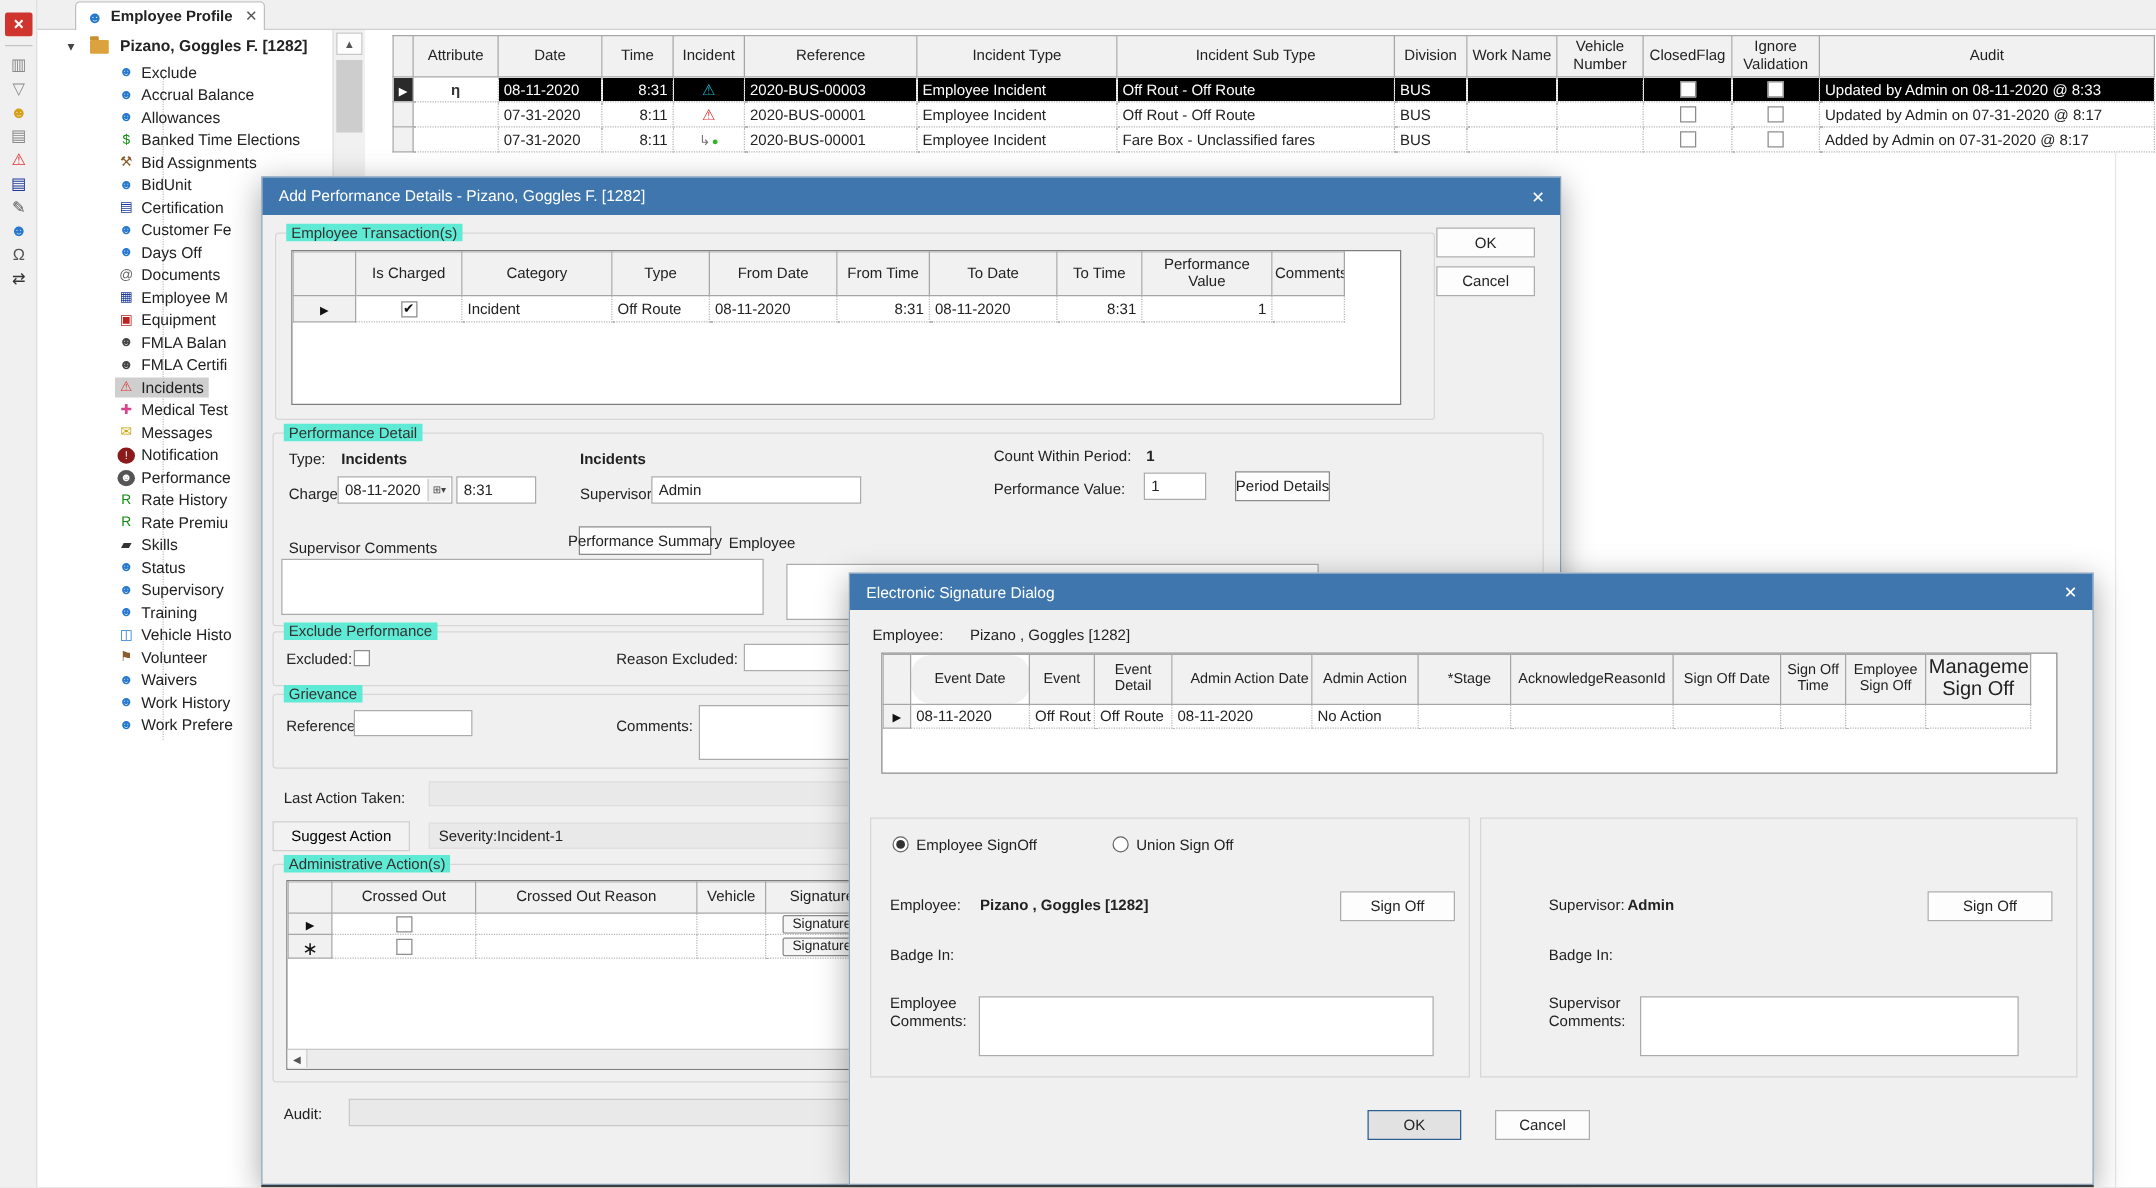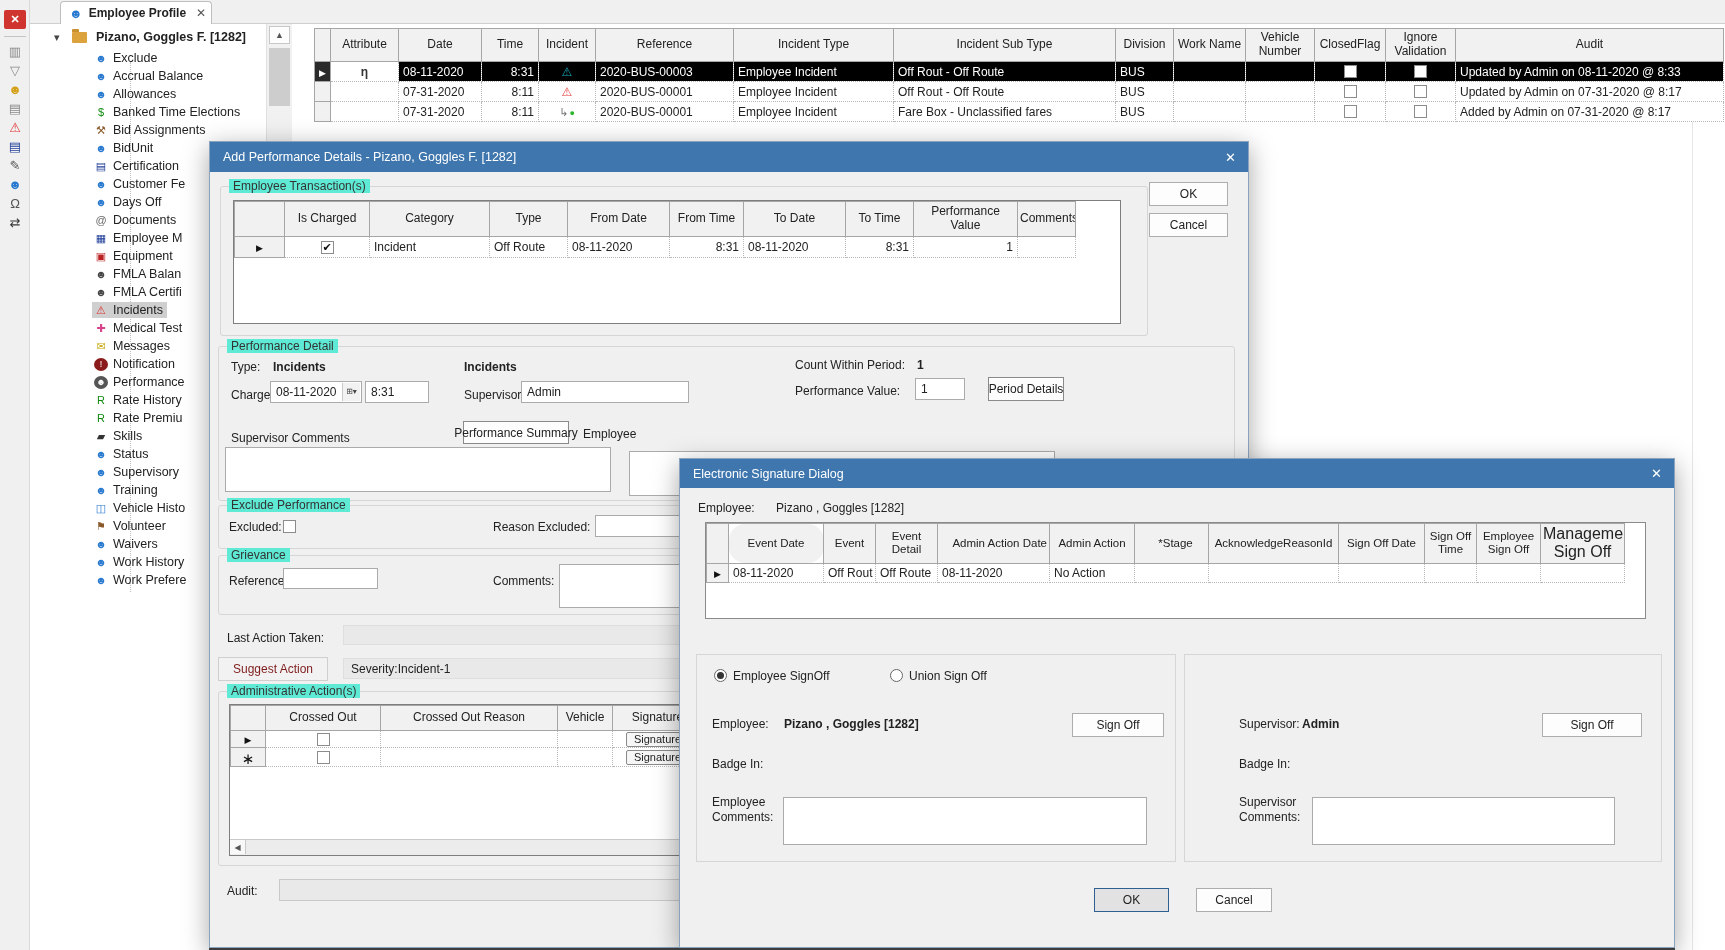--- a/index.html
+++ b/index.html
@@ -74,21 +74,21 @@
         display:flex;align-items:center;padding:0 13px;box-sizing:border-box;}
   .tbar-title{font-size:12.5px;}
   .tclose{position:absolute;right:12px;top:0;bottom:0;display:flex;align-items:center;font-size:13px;color:#fff;}
   .group{position:absolute;border:1px solid #d6d6d6;border-radius:3px;box-sizing:border-box;}
   .glabel{position:absolute;top:-8px;left:8px;background:#5eead4;padding:0 4px;font-size:12px;color:#333;white-space:nowrap;}
   .lbl{position:absolute;font-size:12px;color:#222;white-space:nowrap;}
   .b{font-weight:bold;}
   .btn{position:absolute;display:flex;align-items:center;justify-content:center;font-size:12px;
        background:#fdfdfd;border:1px solid #adadad;color:#222;box-sizing:border-box;white-space:nowrap;}
   .btn.default{border:1px solid #2d5f92;background:#e2e2e2;}
-  .btn.dim{color:#7f1d1d;border-color:#cfcfcf;background:#f2f2f2;}
+  .btn.dim{color:#000000;border-color:#cfcfcf;background:#f2f2f2;}
   .field{position:absolute;background:#fff;border:1px solid #ababab;font-size:12px;padding:0 5px;
          box-sizing:border-box;font-family:"Liberation Sans",sans-serif;color:#222;}
   textarea.field{resize:none;padding:2px 4px;}
   .grayfield{position:absolute;background:#e9e9e9;border:1px solid #dedede;box-sizing:border-box;
              font-size:12px;display:flex;align-items:center;padding:0 7px;}
   .gridbox{position:absolute;background:#fff;border:1px solid #7e7e7e;overflow:hidden;}
   .calbtn{position:absolute;right:1px;top:1px;bottom:1px;width:17px;background:#f2f2f2;border-left:1px solid #c9c9c9;
           display:flex;align-items:center;justify-content:center;font-size:8px;color:#444;}
   .radio{position:absolute;width:13px;height:13px;border:1px solid #666;border-radius:50%;background:#fff;box-sizing:border-box;}
   .radio.on::after{content:"";display:block;width:7px;height:7px;border-radius:50%;background:#333;margin:2px;}

